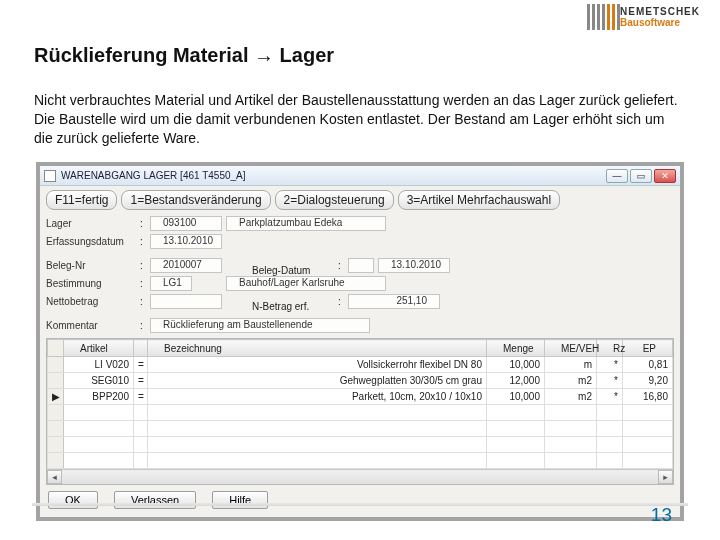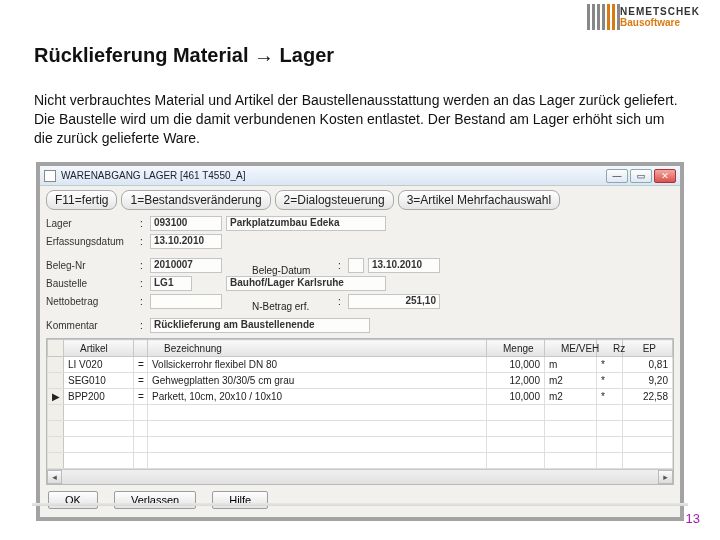--- a/index.html
+++ b/index.html
@@ -21,39 +21,39 @@
   .titlebar .ttxt { flex: 1; font-size: 10px; color: #223; }
   .titlebar .tbtns { display: flex; gap: 2px; }
   .tbtn { width: 22px; height: 14px; background: linear-gradient(#fdfdfd,#dfe9f5); border: 1px solid #8aa; border-radius: 2px; display:flex; align-items:center; justify-content:center; font-size:9px; }
   .tbtn.close { background: linear-gradient(#f5a6a0,#d9534f); color:#fff; border-color:#a33; }
   .wbody { background: #f2f1ee; padding: 4px 6px 6px 6px; }
   .tabsrow { display: flex; gap: 4px; margin-bottom: 4px; }
   .tab { background: linear-gradient(#fff,#e5e5e5); border: 1px solid #aaa; padding: 2px 8px; font-size: 12px; border-radius: 8px; }
   .formrow { display: flex; align-items: center; height: 18px; }
   .flabel { width: 94px; color: #333; }
   .fcolon { width: 10px; }
-  .finput { background: #fdfdfc; border: 1px solid #c5c5c5; height: 15px; padding: 0 3px; font-size: 10px; color: #333; font-weight: bold; }
+  .finput { background: #fdfdfc; border: 1px solid #c5c5c5; height: 15px; padding: 0 12px; font-size: 10px; color: #333; }
   .finput.sm { width: 72px; }
   .finput.md { width: 160px; }
   .flabel2 { width: 86px; margin-left: 30px; margin-top: 10px; }
   .fcolon2 { width: 10px; }
   .sep { height: 6px; }
   .tablewrap { border: 1px solid #b8b8b8; background: #fff; margin-top: 4px; position: relative; }
   table { width: 100%; border-collapse: collapse; table-layout: fixed; }
   th { background: linear-gradient(#fafafa,#e3e3e3); border: 1px solid #c7c7c7; font-size: 10px; font-weight: normal; height: 17px; text-align: left; padding: 0 16px; color:#222; }
   td { border: 1px solid #dedede; height: 16px; font-size: 10px; padding: 0 4px; color:#222; overflow:hidden; white-space:nowrap; }
   .rowmark { width: 16px; text-align:center; background:#f0efe9; border-right:1px solid #c7c7c7;}
   .ar { text-align: right; }
-  .al { text-align: left; }
+  .al { text-align: right; }
   .scrollbar { height: 15px; background: linear-gradient(#f0f0f0,#e1e1e1); border-top:1px solid #c7c7c7; position:relative; }
   .scrollbar .sb-l, .scrollbar .sb-r { position:absolute; top:0; width:15px; height:14px; background:linear-gradient(#fafafa,#dcdcdc); border:1px solid #bbb; display:flex;align-items:center;justify-content:center;font-size:9px;color:#555;}
   .scrollbar .sb-l{left:0}.scrollbar .sb-r{right:0}
   .btnrow { display:flex; gap:16px; padding: 6px 2px 2px 2px; }
   .wbtn { background: linear-gradient(#fefefe,#e3e3e3); border:1px solid #9d9d9d; border-radius:2px; padding: 2px 16px; font-size: 11px; }
-  .footer { position: absolute; bottom: 14px; right: 20px; font-size: 13px; color: #a21caf; }
+  .footer { position: absolute; bottom: 14px; right: 48px; font-size: 19px; color: #0369a1; }
   .footer-rule { position:absolute; bottom: 34px; left: 32px; right: 32px; height: 3px; background: linear-gradient(#e8e8e8,#d8d8d8); }
 </style>
 </head>
 <body>
 
 <div class="slide">
   <div class="logo">
     <div class="logo-bars">
       <span></span>
         <span></span>
@@ -107,21 +107,21 @@
         <div class="flabel">Beleg-Nr</div>
         <div class="fcolon">:</div>
         <div class="finput sm">2010007</div>
         <div class="flabel2">Beleg-Datum</div>
         <div class="fcolon2">:</div>
         <div class="finput sm" style="width:16px"></div>
         <div style="width:4px"></div>
         <div class="finput sm">13.10.2010</div>
       </div>
       <div class="formrow">
-        <div class="flabel">Baustelle</div>
+        <div class="flabel">Bestimmung</div>
         <div class="fcolon">:</div>
         <div class="finput sm" style="width:42px">LG1</div>
         <div style="width:34px"></div>
         <div class="finput md">Bauhof/Lager Karlsruhe</div>
       </div>
       <div class="formrow">
         <div class="flabel">Nettobetrag</div>
         <div class="fcolon">:</div>
         <div class="finput sm"></div>
         <div class="flabel2">N-Betrag erf.</div>
@@ -181,21 +181,21 @@
                 <td class="ar">9,20</td>
               </tr>
               <tr>
                 <td class="rowmark">▶</td>
                 <td class="al">BPP200</td>
                 <td>=</td>
                 <td class="al">Parkett, 10cm, 20x10 / 10x10</td>
                 <td class="ar">10,000</td>
                 <td class="al">m2</td>
                 <td class="al">*</td>
-                <td class="ar">22,58</td>
+                <td class="ar">16,80</td>
               </tr>
               <tr>
                 <td class="rowmark"></td>
                 <td></td>
                 <td></td>
                 <td></td>
                 <td></td>
                 <td></td>
                 <td></td>
                 <td></td>

